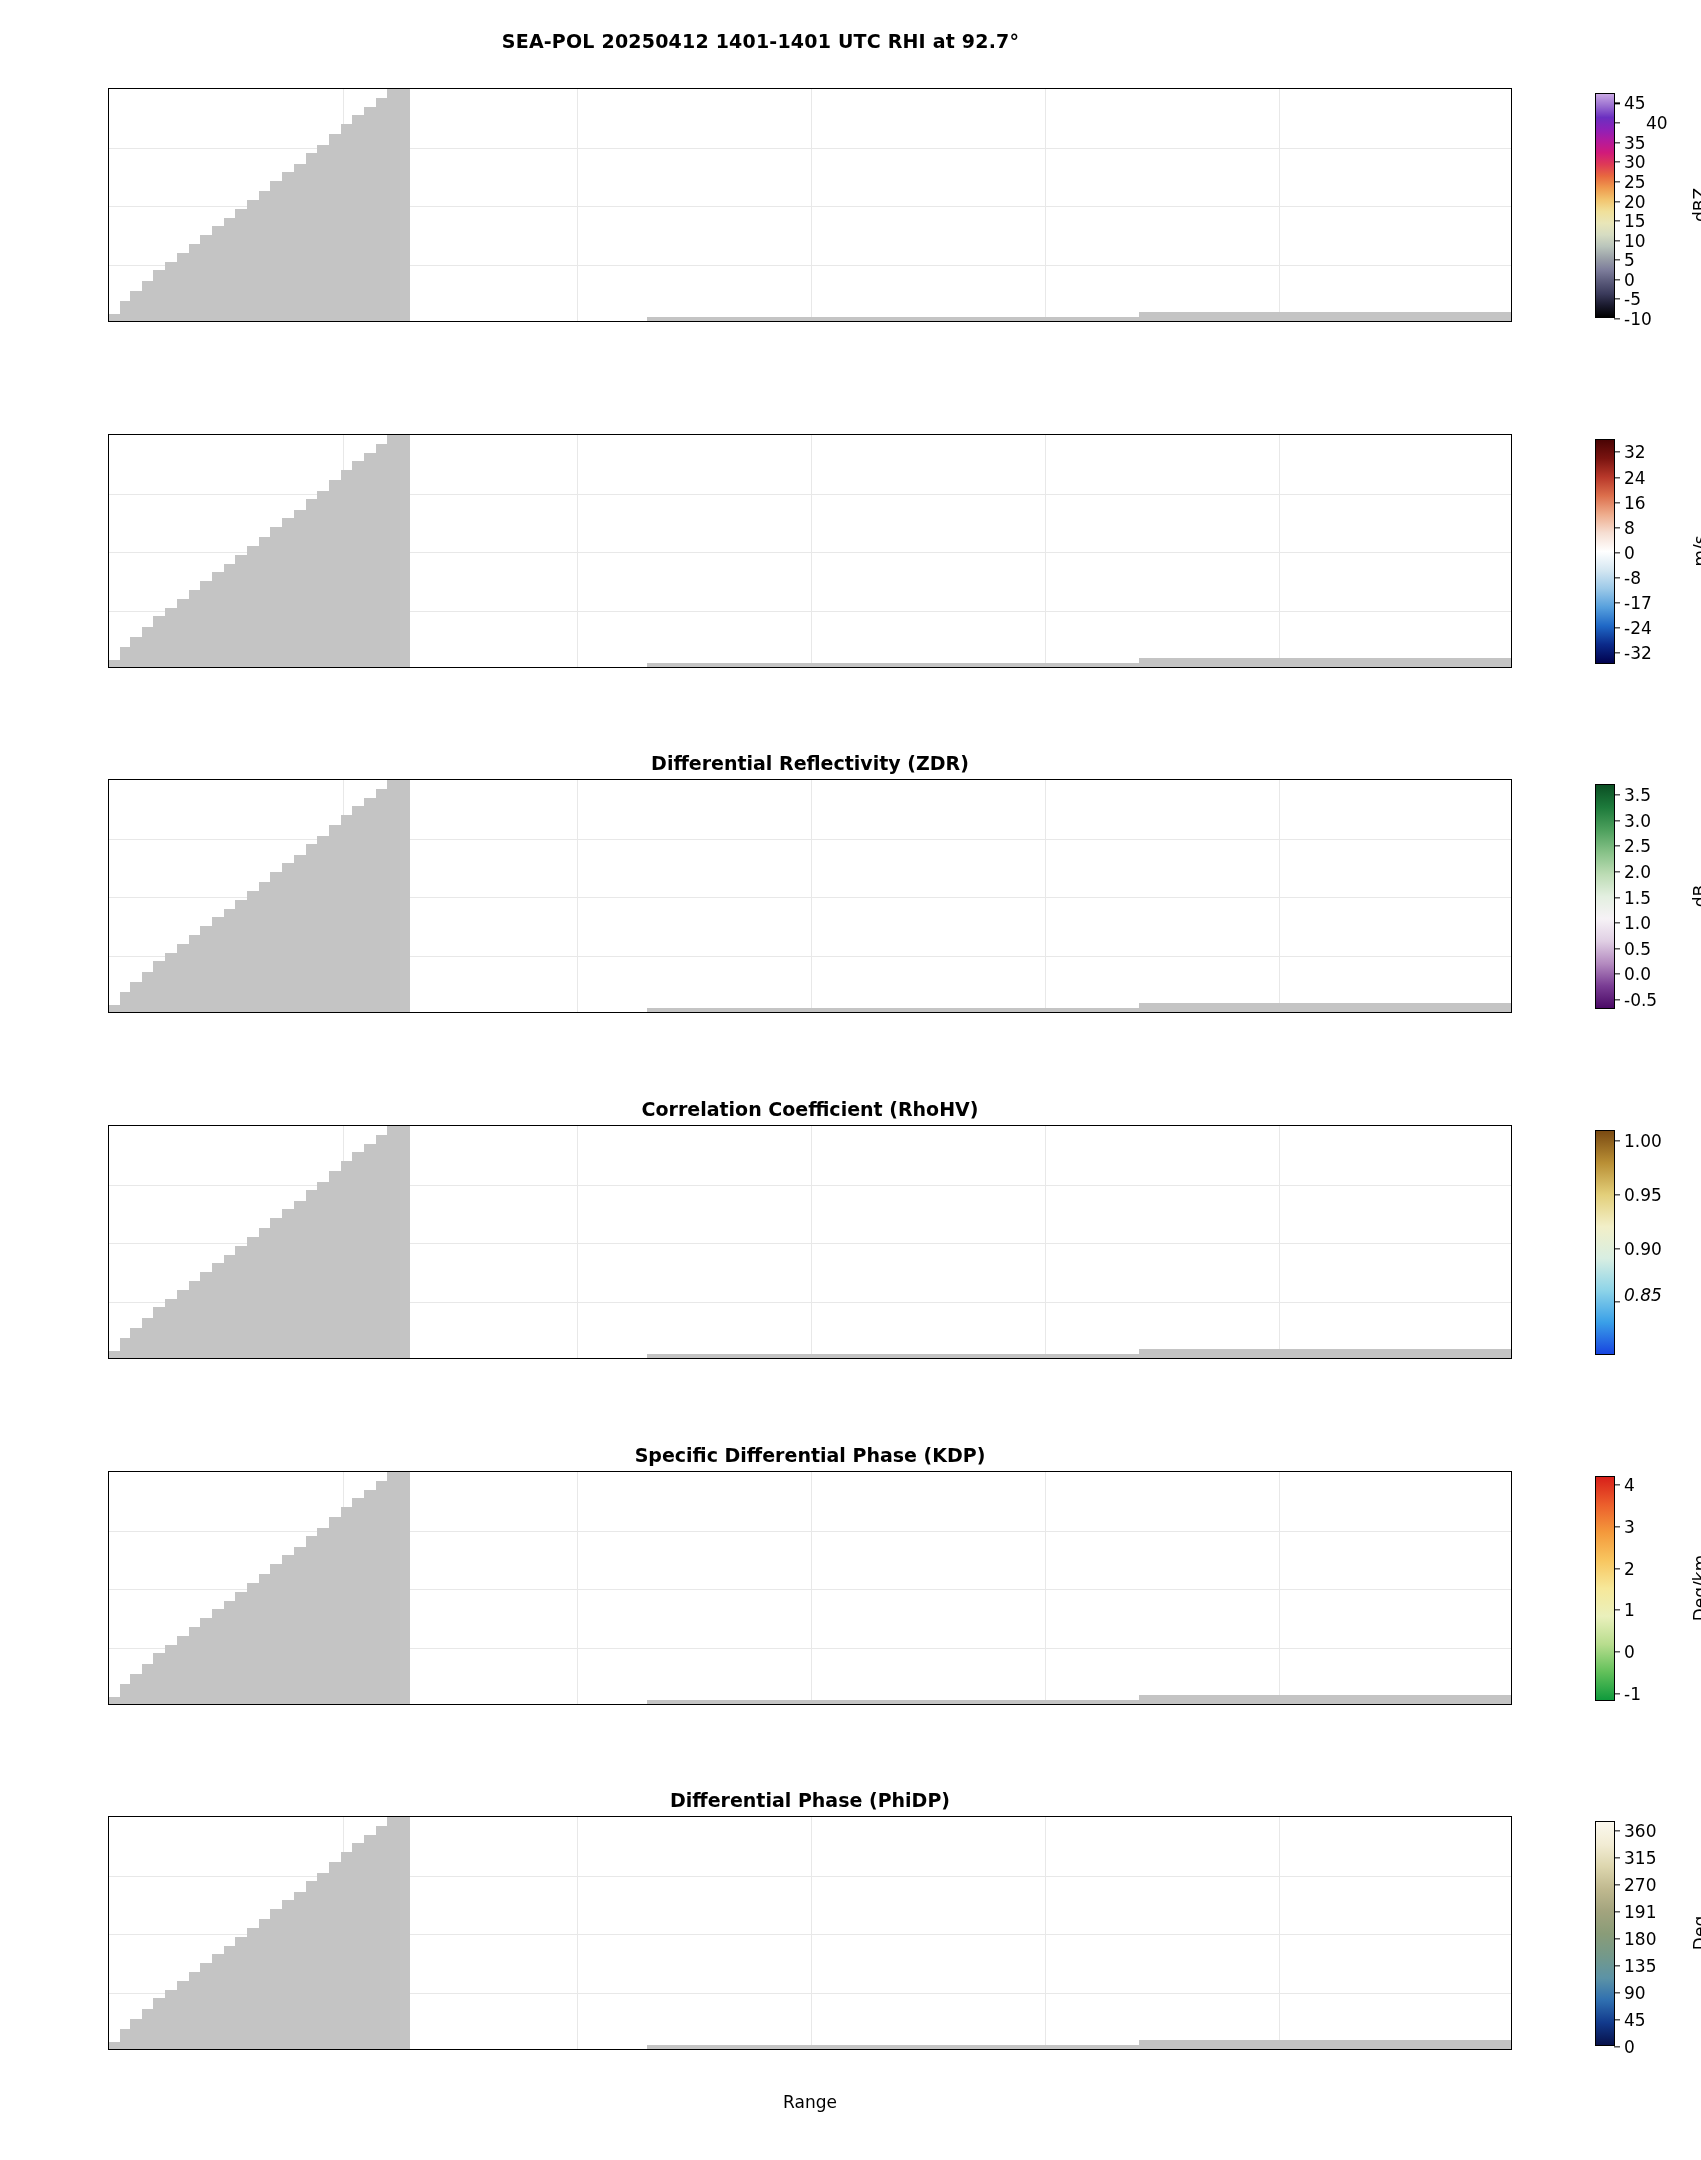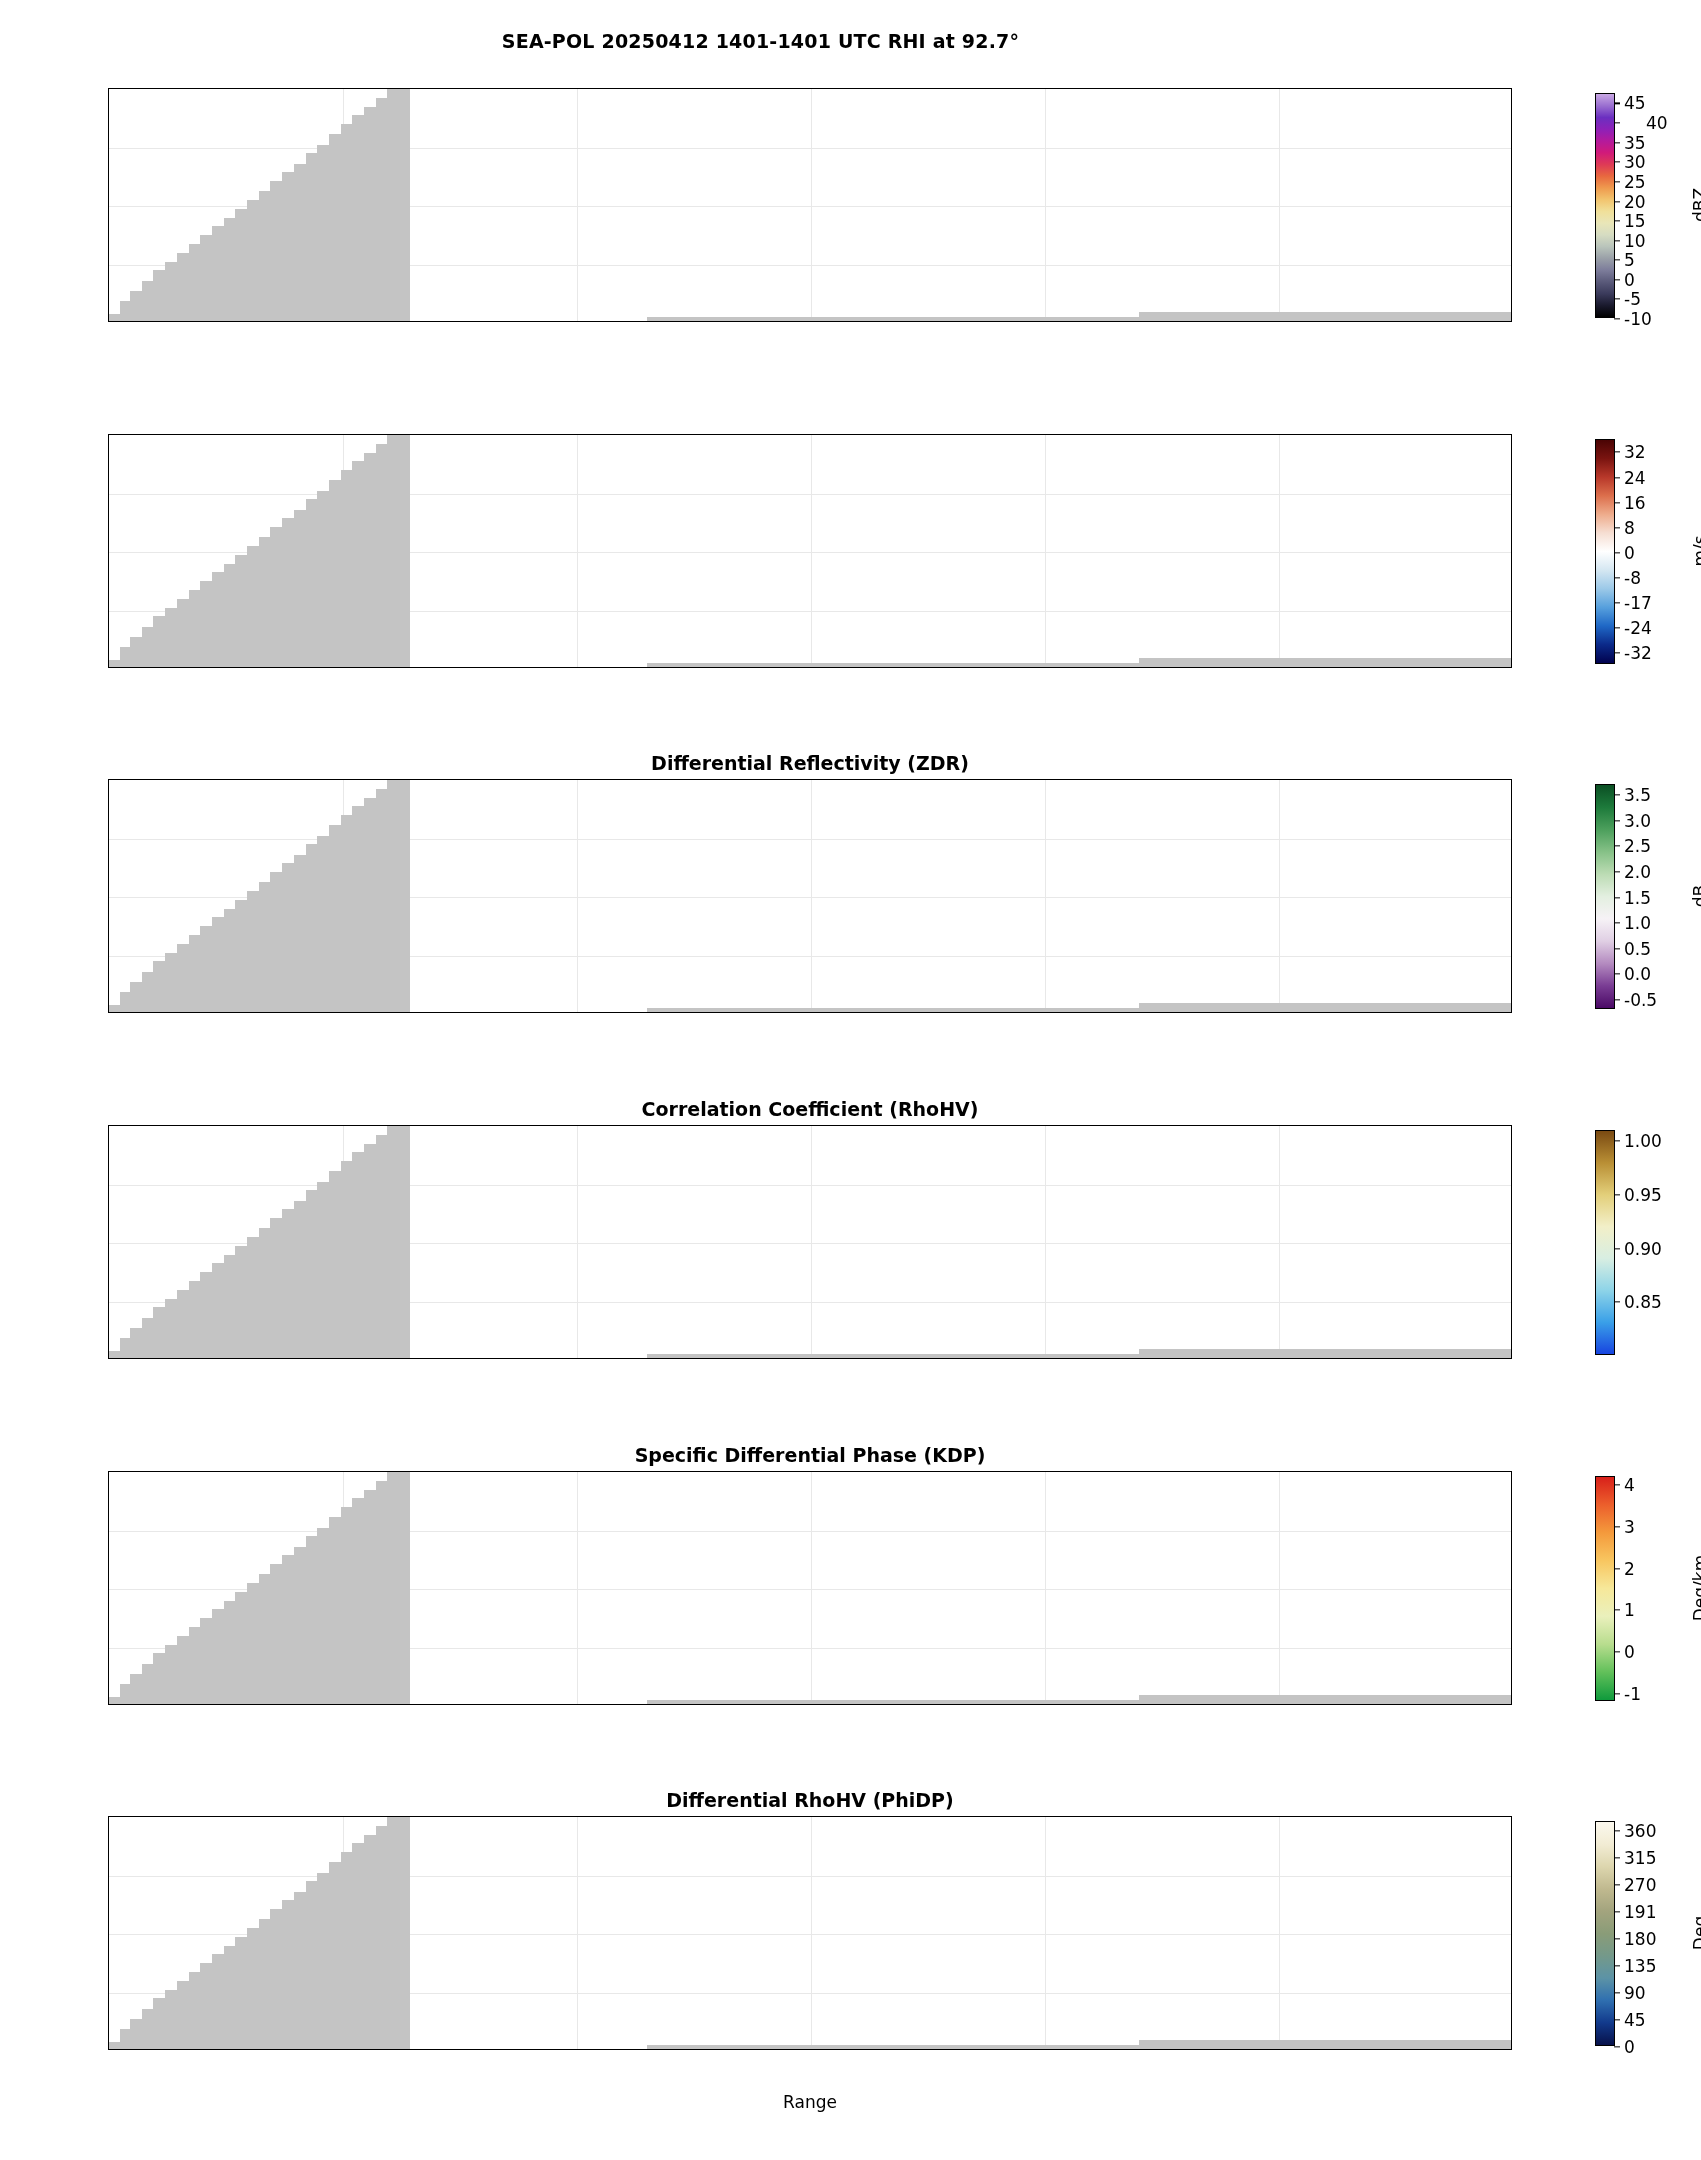--- a/index.html
+++ b/index.html
@@ -393,21 +393,21 @@
         <div class="ytickmark" style="top: 0px;"></div>
         <div class="xtickmark" style="left: 0px;"></div>
         <div class="xtickmark" style="left: 234px;"></div>
         <div class="xtickmark" style="left: 468px;"></div>
         <div class="xtickmark" style="left: 702px;"></div>
         <div class="xtickmark" style="left: 936px;"></div>
         <div class="xtickmark" style="left: 1170px;"></div>
       </div>
       <div class="cbar" style="left: 1595px; top: 31.5px; height: 225px; background: linear-gradient(to top, rgb(23, 68, 224), rgb(58, 160, 232), rgb(142, 212, 232), rgb(216, 238, 226), rgb(242, 239, 200), rgb(227, 207, 122), rgb(185, 143, 53), rgb(122, 74, 18));">
         <div class="cbar-tick" style="top: 171px;"></div>
-        <div class="cbar-ticklabel" style="top: 171px;">0.85</div>
+        <div class="cbar-ticklabel" style="top: 164px; font-style: italic;">0.85</div>
         <div class="cbar-tick" style="top: 118px;"></div>
         <div class="cbar-ticklabel" style="top: 118px;">0.90</div>
         <div class="cbar-tick" style="top: 64px;"></div>
         <div class="cbar-ticklabel" style="top: 64px;">0.95</div>
         <div class="cbar-tick" style="top: 10.7px;"></div>
         <div class="cbar-ticklabel" style="top: 10.7px;">1.00</div>
       </div>
     </div>
     <div class="panel" style="top: 1444px; height: 315px;">
       <div class="panel-title">Specific Differential Phase (KDP)</div>
@@ -468,21 +468,21 @@
         <div class="cbar-tick" style="top: 92px;"></div>
         <div class="cbar-ticklabel" style="top: 92px;">2</div>
         <div class="cbar-tick" style="top: 50px;"></div>
         <div class="cbar-ticklabel" style="top: 50px;">3</div>
         <div class="cbar-tick" style="top: 8.3px;"></div>
         <div class="cbar-ticklabel" style="top: 8.3px;">4</div>
         <div class="cbar-label">Deg/km</div>
       </div>
     </div>
     <div class="panel" style="top: 1789px; height: 315px;">
-      <div class="panel-title">Differential RhoHV (PhiDP)</div>
+      <div class="panel-title">Differential Phase (PhiDP)</div>
       <div class="plot-area">
         <div class="grid-v" style="left: 234px;"></div>
         <div class="grid-v" style="left: 468px;"></div>
         <div class="grid-v" style="left: 702px;"></div>
         <div class="grid-v" style="left: 936px;"></div>
         <div class="grid-v" style="left: 1170px;"></div>
         <div class="grid-h" style="top: 176px;"></div>
         <div class="grid-h" style="top: 117px;"></div>
         <div class="grid-h" style="top: 59px;"></div>
         <div class="shape" style="left: 0px; width: 11.3px; top: 225px; height: 8.8px;"></div>

